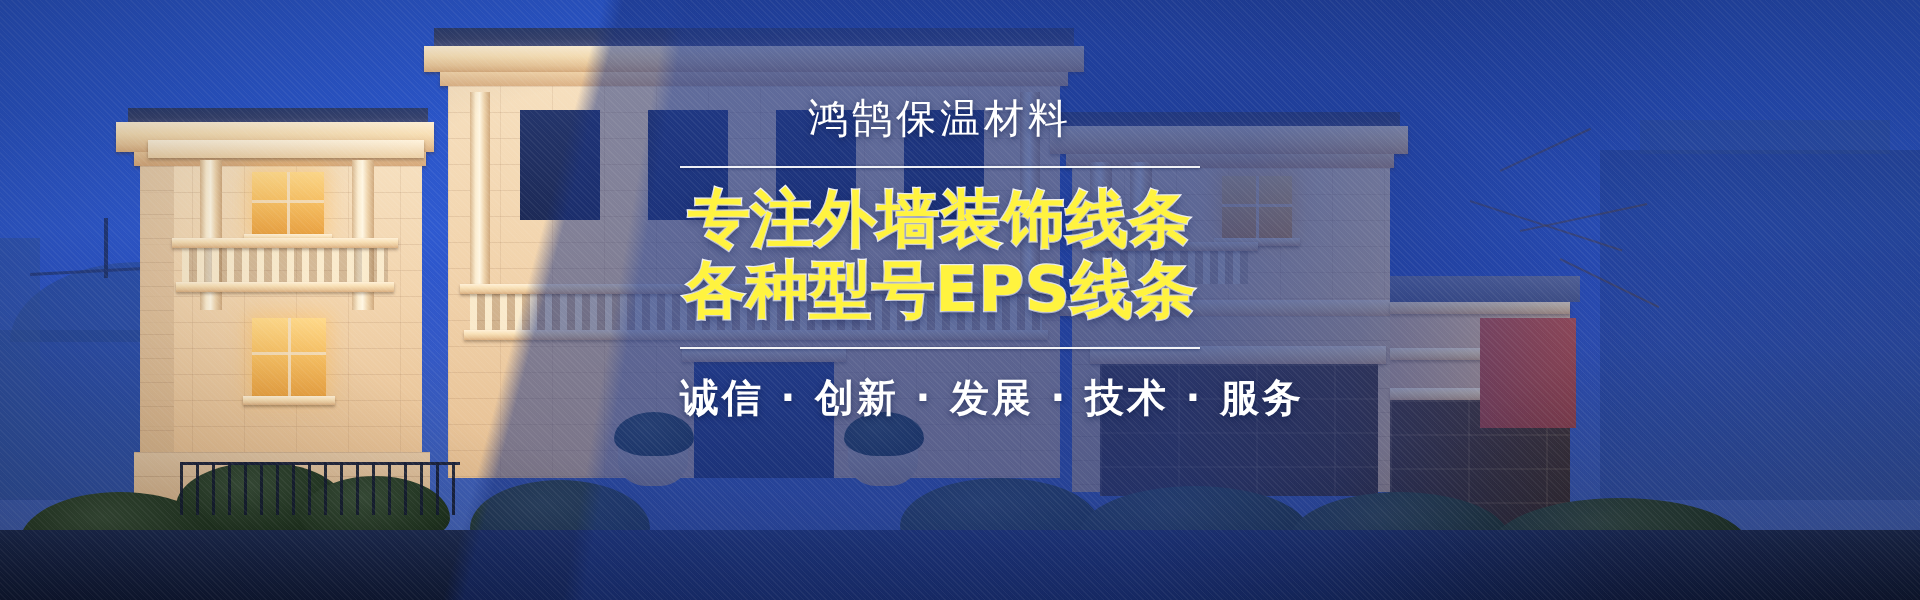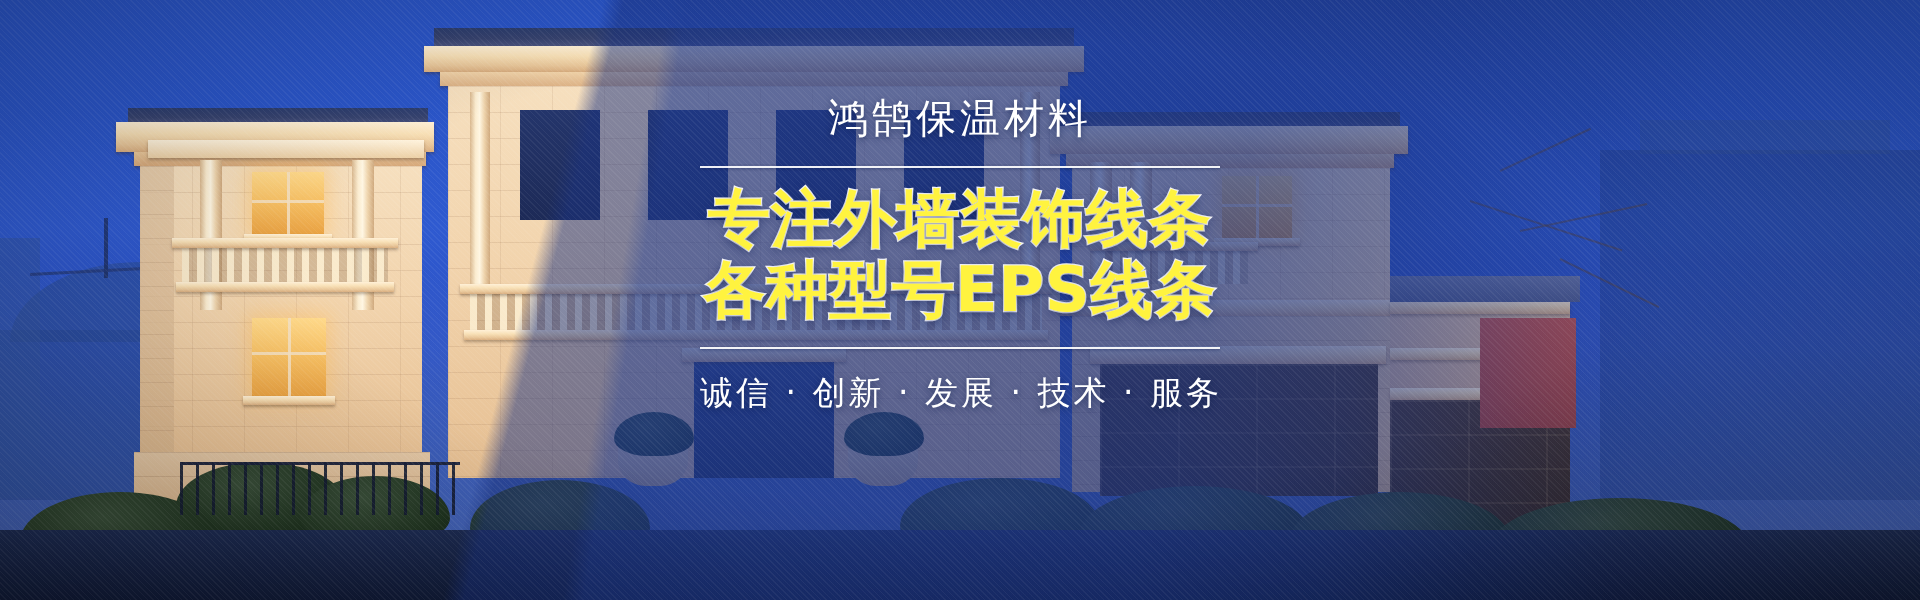--- a/index.html
+++ b/index.html
@@ -163,21 +163,21 @@
   .vignette {
     position: absolute;
     inset: 0;
     background: radial-gradient(ellipse 75% 85% at 50% 45%, rgba(0,0,0,0) 45%, rgba(0,0,0,0.30) 100%);
     pointer-events: none;
   }
 
   
   .text-block {
     position: absolute;
-    left: 700px;
+    left: 680px;
     top: 96px;
     width: 520px;
     text-align: center;
     z-index: 40;
   }
   .brand {
     font-size: 40px;
     line-height: 1.1;
     color: #ffffff;
     letter-spacing: 4px;
@@ -204,24 +204,24 @@
     letter-spacing: 1px;
     white-space: nowrap;
     -webkit-text-stroke: 2.5px #ffffff;
     paint-order: stroke fill;
     text-shadow:
        0 0 1px #ffffff,
        0 3px 10px rgba(12,26,80,0.55);
   }
   .tagline {
     margin-top: 22px;
-    font-size: 33px;
+    font-size: 39px;
     color: #ffffff;
     letter-spacing: 3px;
-    font-weight: 400;
+    font-weight: 700;
     white-space: nowrap;
     text-shadow: 0 2px 6px rgba(10,25,70,0.6);
   }
 </style>
 </head>
 <body>
 
 <div id="banner">
 
   <div class="sky"></div>

